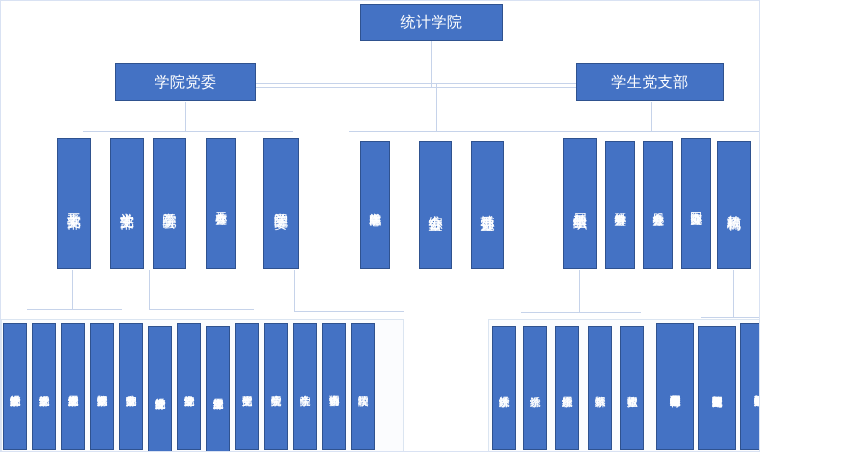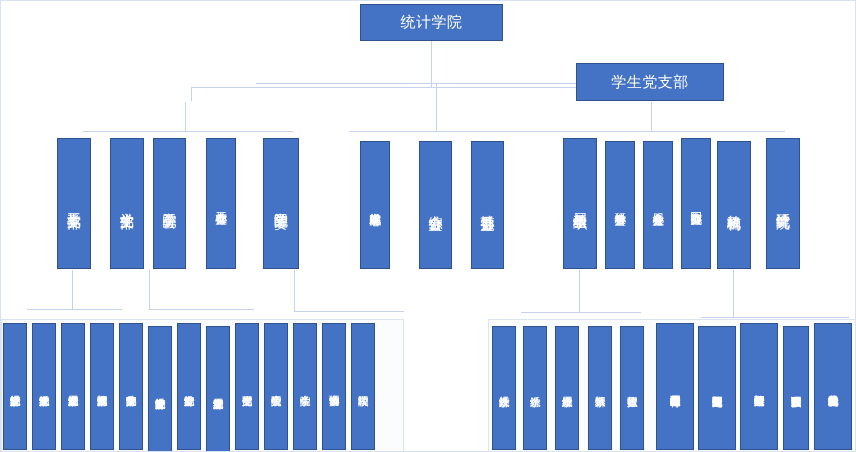--- a/index.html
+++ b/index.html
@@ -5,21 +5,21 @@
   html, body {
     margin: 0;
     padding: 0;
     background: #ffffff;
   }
   body {
     font-family: "DejaVu Sans", "Liberation Sans", sans-serif;
   }
   #chart-root {
     position: relative;
-    width: 856px;
+    width: 760px;
     height: 452px;
     overflow: hidden;
     background: #ffffff;
     border: 1px solid #d9e2f3;
     box-sizing: border-box;
   }
   .node {
     position: absolute;
     background: #4472c4;
     border: 1px solid #2f528f;
@@ -96,20 +96,21 @@
   <div class="conn v" style="left:578px; top:269px; height:43px;"></div>
   <div class="conn h" style="left:520px; top:311px; width:120px;"></div>
   <div class="conn v" style="left:732px; top:269px; height:48px;"></div>
   <div class="conn h" style="left:700px; top:316px; width:148px;"></div>
 
   <div class="panel" style="left:0px; top:318px; width:403px; height:134px;"></div>
   <div class="panel" style="left:487px; top:318px; width:369px; height:134px;"></div>
 
   <div class="node horiz" style="left:359px; top:3px; width:143px; height:37px;">统计学院</div>
 
+  <div class="node horiz" style="left:114px; top:62px; width:141px; height:38px;">学院党委</div>
   <div class="node horiz" style="left:575px; top:62px; width:148px; height:38px;">学生党支部</div>
 
   <div class="node vert" style="left:56px; top:137px; width:34px; height:131px;">教工党支部</div>
   <div class="node vert" style="left:109px; top:137px; width:34px; height:131px;">学生党支部</div>
   <div class="node vert" style="left:152px; top:137px; width:33px; height:131px;">学院分工会</div>
   <div class="node vert small" style="left:205px; top:137px; width:30px; height:131px;">校友工作办公室</div>
   <div class="node vert" style="left:262px; top:137px; width:36px; height:131px;">学院分团委</div>
 
   <div class="node vert small" style="left:359px; top:140px; width:30px; height:128px;">学院融媒体中心</div>
   <div class="node vert" style="left:418px; top:140px; width:33px; height:128px;">综合办公室</div>

